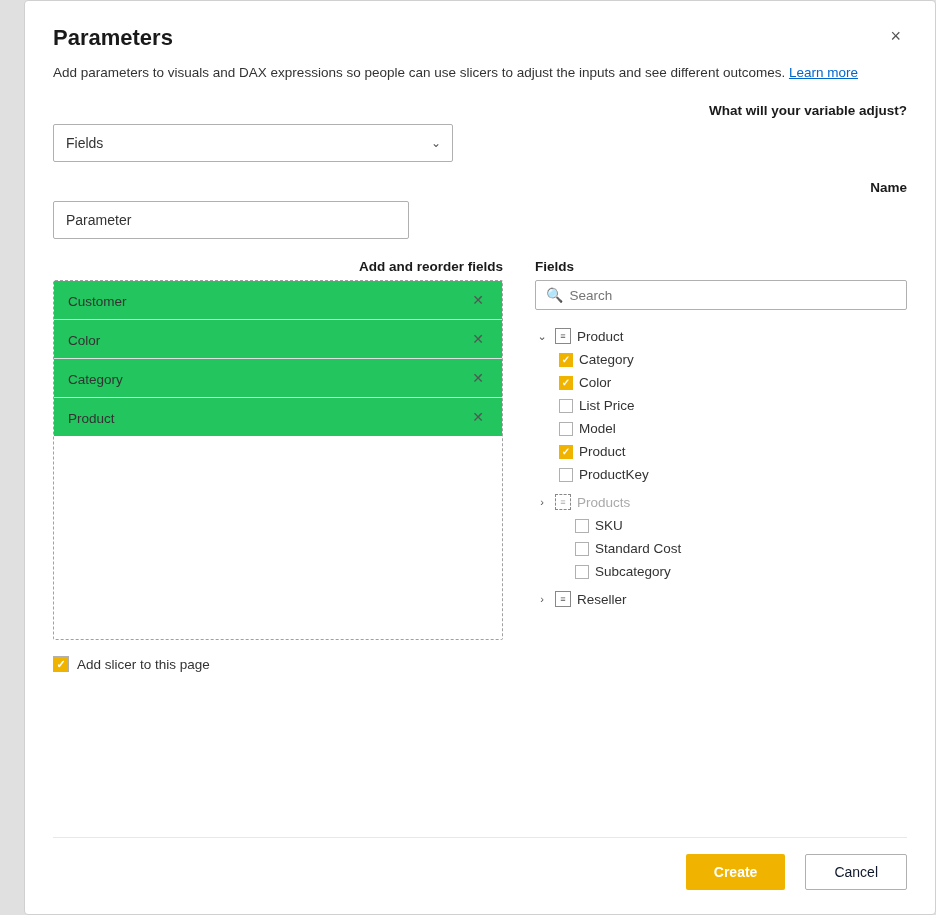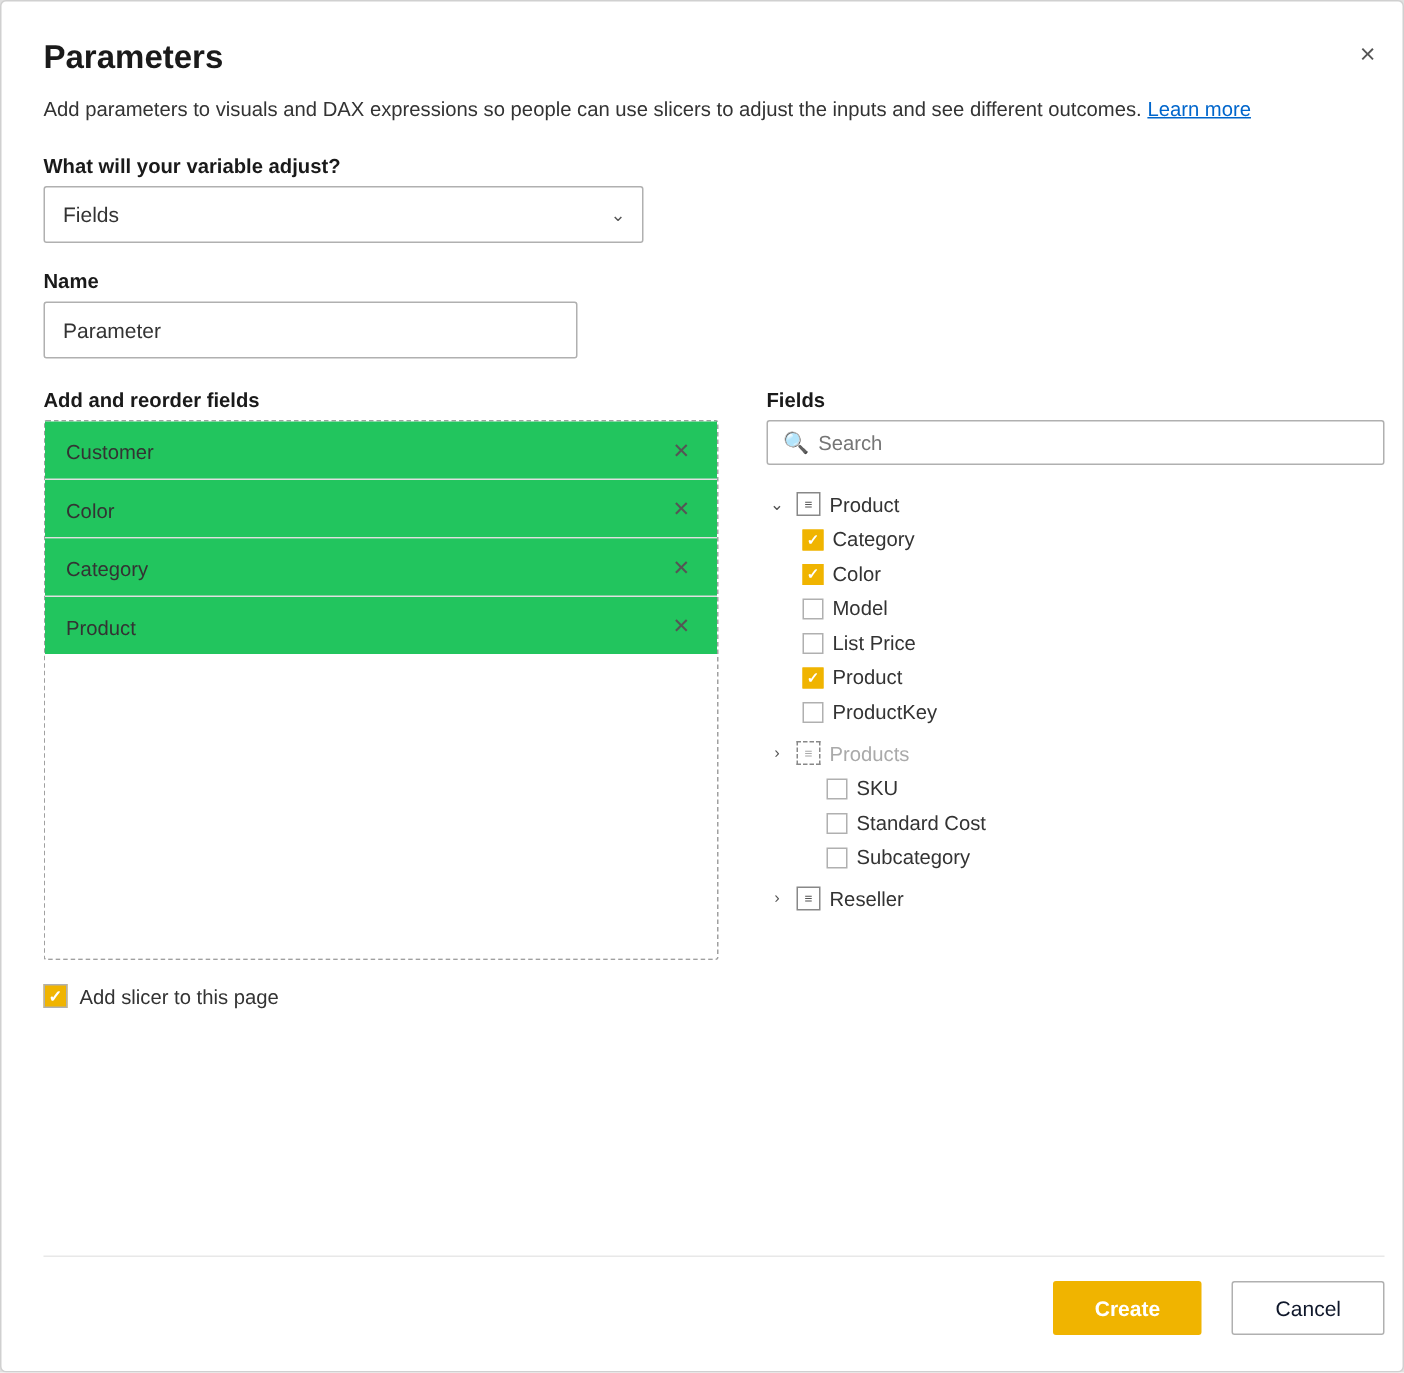--- a/index.html
+++ b/index.html
@@ -12,23 +12,24 @@
       min-height: 915px;
       font-size: 14px;
     }
     .dialog {
       background: #fff;
       border: 1px solid #d0d0d0;
       border-radius: 4px;
       width: 936px;
       min-height: 915px;
       position: relative;
-      padding: 24px 12px 24px 28px;
+      padding: 24px 28px 24px 28px;
       display: flex;
       flex-direction: column;
+      margin-left: 24px;
     }
     .dialog-header {
       display: flex;
       justify-content: space-between;
       align-items: flex-start;
       margin-bottom: 12px;
     }
     .dialog-title {
       font-size: 22px;
       font-weight: 600;
@@ -52,20 +53,21 @@
     .learn-more {
       color: #0066cc;
       text-decoration: underline;
       cursor: pointer;
     }
     .section-label {
       font-size: 13.5px;
       font-weight: 600;
       color: #1a1a1a;
       margin-bottom: 6px;
+      text-align: right;
     }
     .select-wrapper {
       position: relative;
       width: 400px;
       margin-bottom: 18px;
     }
     .select-wrapper select {
       width: 100%;
       height: 38px;
       border: 1px solid #b0b0b0;
@@ -380,25 +382,25 @@
         <div class="tree-node child-node">
           <div class="cb checked"></div>
           <span class="node-label">Category</span>
         </div>
         <div class="tree-node child-node">
           <div class="cb checked"></div>
           <span class="node-label">Color</span>
         </div>
         <div class="tree-node child-node">
           <div class="cb"></div>
+          <span class="node-label">List Price</span>
+        </div>
+        <div class="tree-node child-node">
+          <div class="cb"></div>
           <span class="node-label">Model</span>
-        </div>
-        <div class="tree-node child-node">
-          <div class="cb"></div>
-          <span class="node-label">List Price</span>
         </div>
         <div class="tree-node child-node">
           <div class="cb checked"></div>
           <span class="node-label">Product</span>
         </div>
         <div class="tree-node child-node">
           <div class="cb"></div>
           <span class="node-label">ProductKey</span>
         </div>
 

